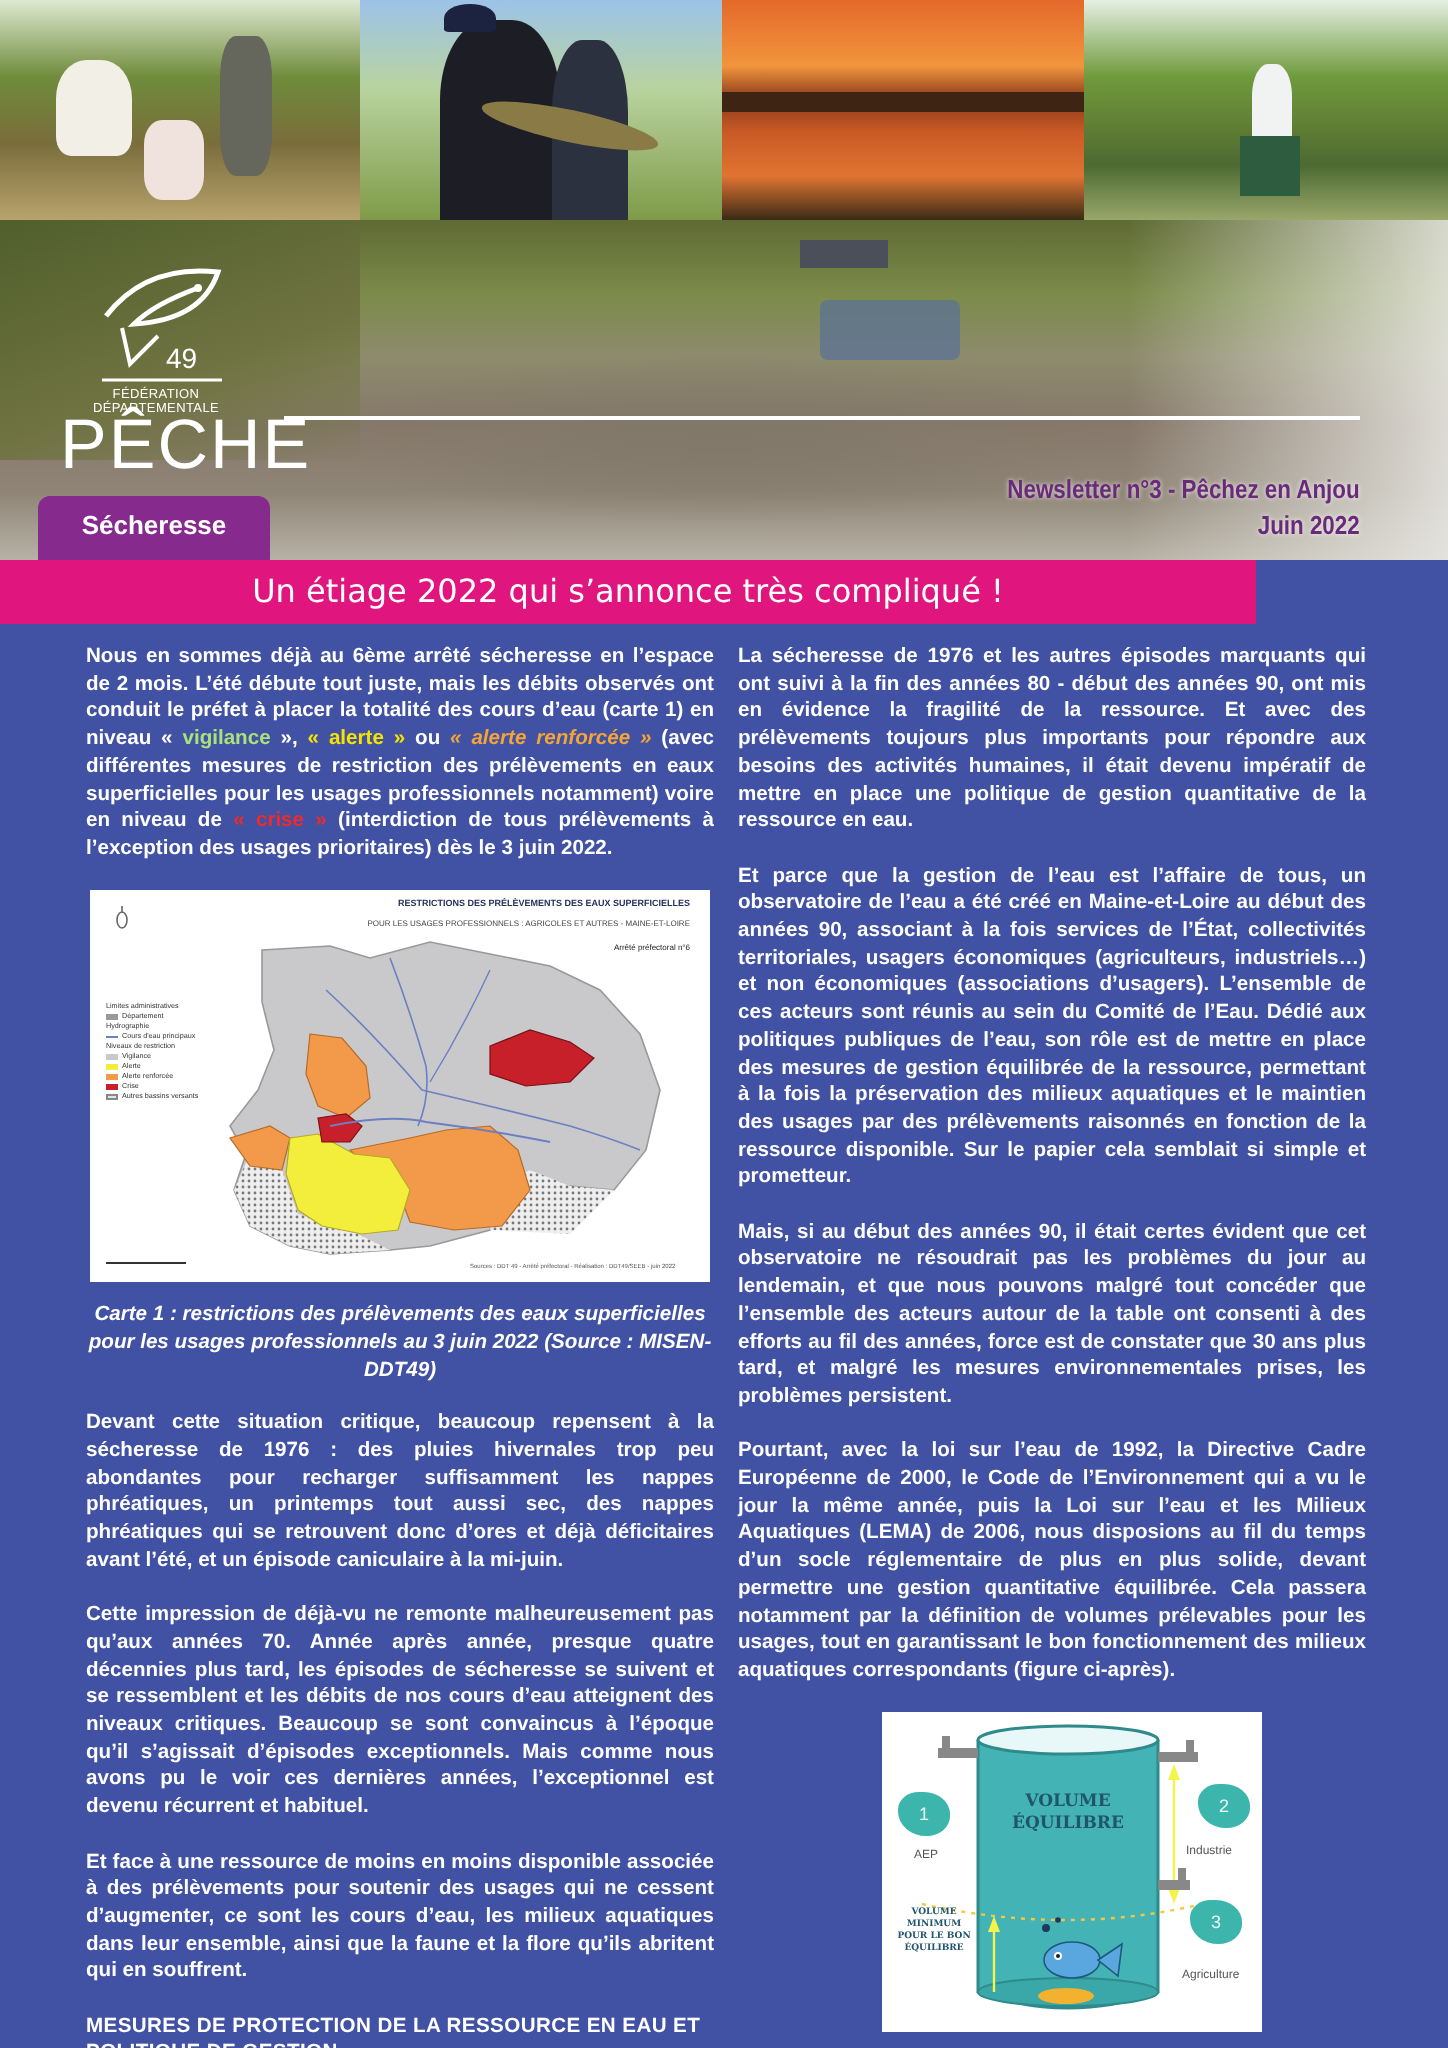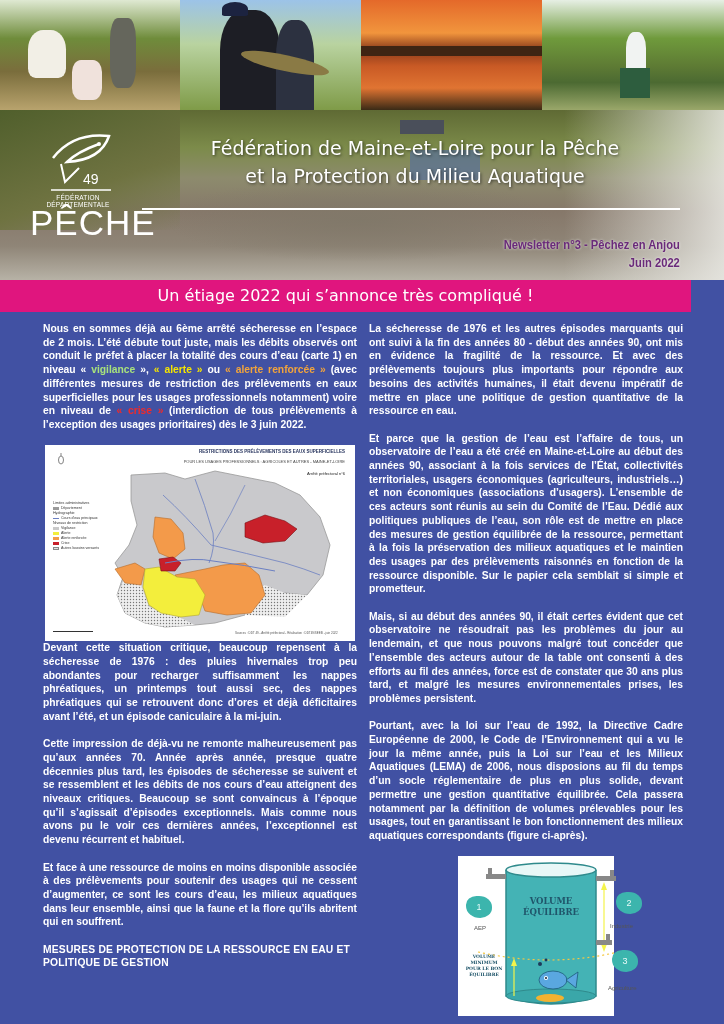--- a/index.html
+++ b/index.html
@@ -46,50 +46,50 @@
 
   .newsletter { position:absolute; right: 44px; top: 126px; text-align: right; color: #6a2a7a;
     font-weight: bold; font-size: 13px; line-height: 18px; font-family: "Liberation Sans Narrow", "Liberation Sans", sans-serif;
     text-shadow: 0 0 3px rgba(255,255,255,0.8); transform: scaleX(0.86); transform-origin: right; }
 
   .tag { position: absolute; left: 19px; top: 138px; width: 116px; height: 32px;
     background: #862a8e; border-radius: 6px 6px 0 0; color: #fff; font-weight: bold;
     font-size: 13px; text-align: center; line-height: 30px; }
 
   
-  .headline { position: absolute; left: 0; top: 280px; width: 691px; height: 32px; background: #e0157e;
+  .headline { position: absolute; left: 0; top: 280px; width: 628px; height: 32px; background: #e0157e;
     color: #fff; text-align: center; font-family: "DejaVu Sans", sans-serif; font-size: 16px; line-height: 32px; }
 
   
   .col { position: absolute; top: 322px; width: 314px; color: #fff; font-weight: bold; font-size: 10.3px;
     line-height: 13.7px; text-align: justify; font-family: "Liberation Sans", sans-serif; }
   .col-left { left: 43px; }
   .col-right { left: 369px; }
   .col p { margin-bottom: 13.7px; }
   .vig { color: #a8e27c; }
   .alerte { color: #f4e400; }
-  .renf { color: #f3a43a; }
+  .renf { color: #f3a43a; font-style: italic; }
   .crise { color: #ee2b2b; }
   .u { }
   .caption { font-style: italic; text-align: center; font-size: 10.3px; line-height: 14px; margin: 10px 0 12px; }
   .heading-caps { text-transform: uppercase; letter-spacing: 0.2px; }
 
   
   .map-fig { width: 310px; height: 196px; background: #fff; margin: 10px auto 0; position: relative; }
   .map-title { position: absolute; left: 100px; top: 4px; width: 200px; color: #25325c; font-size: 4.5px; line-height: 6px; text-align: right; font-weight: bold; }
   .map-sub { position: absolute; left: 100px; top: 10px; width: 200px; color: #444; font-size: 4px; text-align: right; font-weight: normal; }
   .map-arr { position: absolute; right: 10px; top: 22px; color: #222; font-size: 4px; font-weight: normal; }
   .map-legend { position: absolute; left: 8px; top: 56px; width: 70px; font-size: 3.6px; color: #333; font-weight: normal; line-height: 5px; }
   .lg-row { display: flex; align-items: center; gap: 2px; }
   .lg-sw { width: 6px; height: 3px; display:inline-block; }
   .map-scale { position: absolute; left: 8px; bottom: 8px; width: 40px; height: 2px; border-top: 1px solid #333; }
   .map-credits { position:absolute; left: 190px; bottom: 6px; font-size: 3px; color: #555; font-weight: normal; width: 110px; line-height: 4px; }
 
   
-  .diag { width: 156px; height: 160px; background: #fff; margin: 8px auto 0; position: relative; left: 10px; text-decoration: underline; }
+  .diag { width: 190px; height: 160px; background: #fff; margin: 8px auto 0; position: relative; left: 10px; text-decoration: underline; }
   .diag-label { position: absolute; font-size: 6px; color: #555; font-weight: normal; }
   .diag-vol { position: absolute; left: 58px; top: 40px; width: 70px; text-align: center; color: #20566b;
     font-family: "DejaVu Serif", serif; font-size: 8.5px; line-height: 11px; font-weight: bold; }
   .diag-min { position: absolute; left: 6px; top: 98px; width: 40px; text-align: center; color: #20566b;
     font-family: "DejaVu Serif", serif; font-size: 4.5px; line-height: 6px; font-weight: bold; }
   .splash { position: absolute; width: 26px; height: 22px; background: #3cb5ad; border-radius: 40% 50% 45% 55%;
     color: #e9fbf8; font-size: 9px; text-align: center; line-height: 22px; font-weight: normal; }
 </style>
 </head>
 <body>
@@ -126,31 +126,28 @@
       <path d="M10 28 Q30 2 66 6 Q58 30 24 32 Q34 22 56 14" fill="none" stroke="#fff" stroke-width="2.5"></path>
       <circle cx="56" cy="14" r="2" fill="#fff"></circle>
       <path d="M18 34 L22 52 L36 38" fill="none" stroke="#fff" stroke-width="2"></path>
       <text x="40" y="54" fill="#fff" font-size="14" font-family="Liberation Sans, sans-serif">49</text>
       <line x1="8" y1="60" x2="68" y2="60" stroke="#fff" stroke-width="1.5"></line>
     </svg>
     <div class="logo-fed">FÉDÉRATION DÉPARTEMENTALE</div>
     <div class="logo-peche">PÊCHE</div>
   </div>
 
-  <div class="banner-title">
-    <div>Fédération de Maine-et-Loire pour la Pêche</div>
-    <div>et la Protection du Milieu Aquatique</div>
-  </div>
   <div class="banner-rule"></div>
 
   <div class="newsletter">
     <div>Newsletter n°3 - Pêchez en Anjou</div>
     <div>Juin 2022</div>
   </div>
 
+  <div class="tag">Sécheresse</div>
 </div>
 
 <div class="headline">Un étiage 2022 qui s’annonce très compliqué !</div>
 
 <div class="col col-left">
   <p><span>Nous en sommes déjà au 6ème arrêté sécheresse en l’espace de 2 mois. L’été débute tout juste, mais les débits observés ont conduit le préfet à placer la totalité des cours d’eau (carte 1) en niveau « </span><span class="vig">vigilance</span><span> », </span><span class="alerte">« alerte »</span><span> ou </span><span class="renf">« alerte renforcée »</span><span> (avec différentes mesures de restriction des prélèvements en eaux superficielles pour les usages professionnels notamment) voire en niveau de </span><span class="crise">« crise »</span><span> (interdiction de tous prélèvements à l’exception des usages prioritaires) dès </span><span class="u">le 3 juin 2022</span><span>.</span></p>
 
   <div class="map-fig">
     <div class="map-title">RESTRICTIONS DES PRÉLÈVEMENTS DES EAUX SUPERFICIELLES</div>
     <div class="map-sub">POUR LES USAGES PROFESSIONNELS : AGRICOLES ET AUTRES - MAINE-ET-LOIRE</div>
@@ -222,20 +219,21 @@
 
       <path d="M150 34 Q160 60 168 88 Q170 104 164 118" fill="none" stroke="#6b7fc2" stroke-width="0.8"></path>
       <path d="M118 50 Q140 70 166 100 Q200 108 240 118 Q260 124 275 130" fill="none" stroke="#6b7fc2" stroke-width="0.8"></path>
       <path d="M200 40 Q186 70 170 96" fill="none" stroke="#6b7fc2" stroke-width="0.7"></path>
       <path d="M120 118 Q150 112 168 116 Q200 120 230 126" fill="none" stroke="#6b7fc2" stroke-width="1"></path>
     </svg>
     <div class="map-scale"></div>
     <div class="map-credits">Sources : DDT 49 - Arrêté préfectoral - Réalisation : DDT49/SEEB - juin 2022</div>
   </div>
 
+  <div class="caption">Carte 1 : restrictions des prélèvements des eaux superficielles pour les usages professionnels au 3 juin 2022 (Source : MISEN-DDT49)</div>
   <p>Devant cette situation critique, beaucoup repensent à la sécheresse de 1976 : des pluies hivernales trop peu abondantes pour recharger suffisamment les nappes phréatiques, un printemps tout aussi sec, des nappes phréatiques qui se retrouvent donc d’ores et déjà déficitaires avant l’été, et un épisode caniculaire à la mi-juin.</p>
   <p>Cette impression de déjà-vu ne remonte malheureusement pas qu’aux années 70.  Année après année, presque quatre décennies plus tard, les épisodes de sécheresse se suivent et se ressemblent et les débits de nos cours d’eau atteignent des niveaux critiques. Beaucoup se sont convaincus à l’époque qu’il s’agissait d’épisodes exceptionnels. Mais comme nous avons pu le voir ces dernières années, l’exceptionnel est devenu récurrent et habituel.</p>
   <p>Et face à une ressource de moins en moins disponible associée à des prélèvements pour soutenir des usages qui ne cessent d’augmenter, ce sont les cours d’eau, les milieux aquatiques dans leur ensemble, ainsi que la faune et la flore qu’ils abritent qui en souffrent.</p>
   <p class="heading-caps" style="text-align:left">MESURES DE PROTECTION DE LA RESSOURCE EN EAU ET POLITIQUE DE GESTION</p>
 </div>
 
 <div class="col col-right">
   <p>La sécheresse de 1976 et les autres épisodes marquants qui ont suivi à la fin des années 80 - début des années 90, ont mis en évidence la fragilité de la ressource. Et avec des prélèvements toujours plus importants pour répondre aux besoins des activités humaines, il était devenu impératif de mettre en place une politique de gestion quantitative de la ressource en eau.</p>
   <p><span>Et parce que la gestion de l’eau est l’affaire de tous, un observatoire de l’eau a été créé en Maine-et-Loire au début des années 90, associant à la fois services de l’État, collectivités territoriales, usagers économiques (agriculteurs, industriels…) et non économiques (associations d’usagers). L’ensemble de ces acteurs sont réunis au sein du </span><span class="u">Comité de l’Eau</span><span>. Dédié aux politiques publiques de l’eau, son rôle est de mettre en place des mesures de gestion équilibrée de la ressource, permettant à la fois la préservation des milieux aquatiques et le maintien des usages par des prélèvements raisonnés en fonction de la ressource disponible. Sur le papier cela semblait si simple et prometteur.</span></p>
   <p>Mais, si au début des années 90, il était certes évident que cet observatoire ne résoudrait pas les problèmes du jour au lendemain, et que nous pouvons malgré tout concéder que l’ensemble des acteurs autour de la table ont consenti à des efforts au fil des années, force est de constater que 30 ans plus tard, et malgré les mesures environnementales prises, les problèmes persistent.</p>

